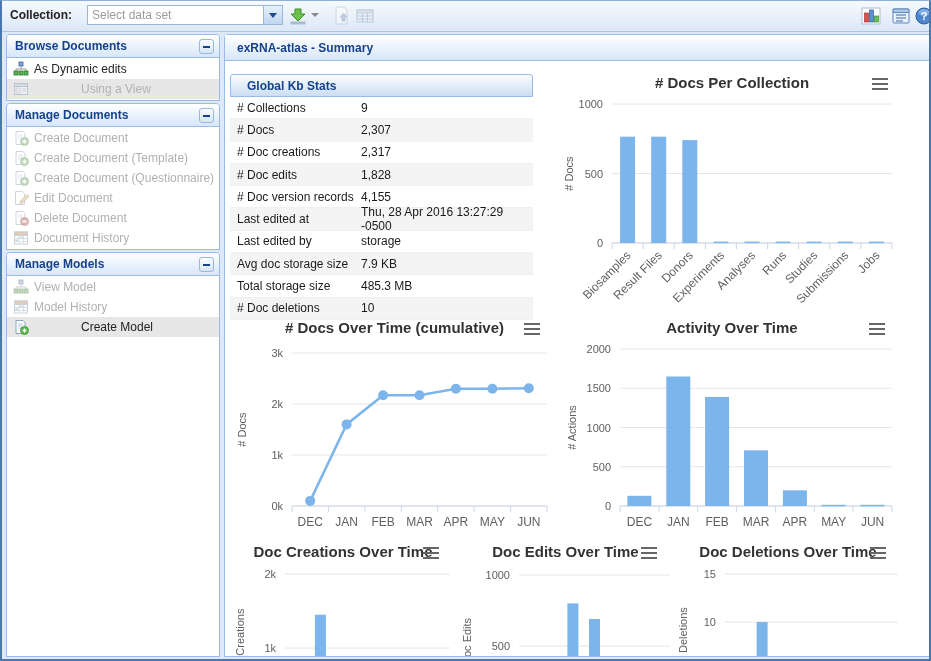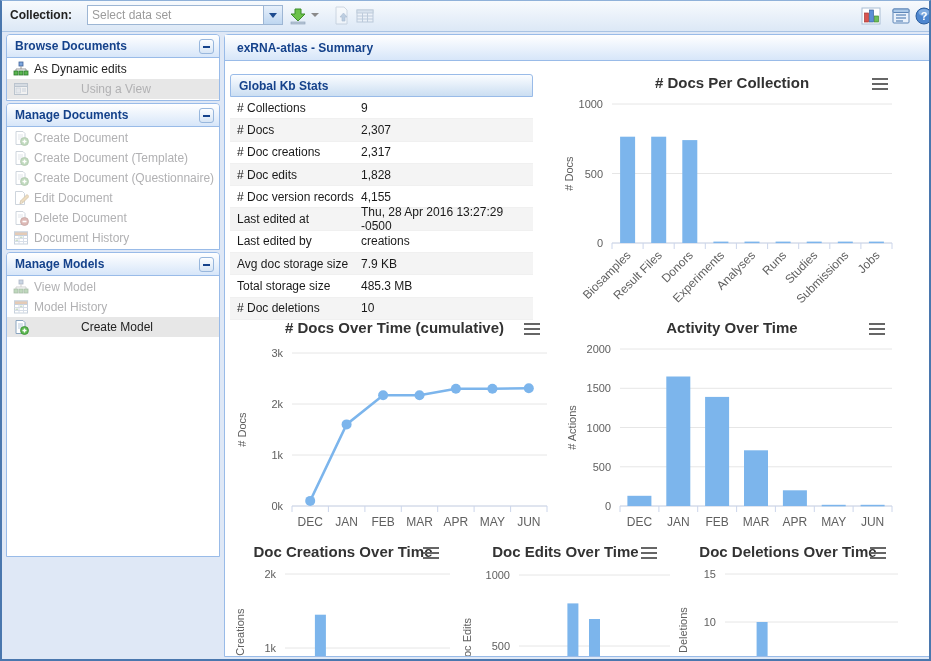--- a/index.html
+++ b/index.html
@@ -17,21 +17,21 @@
   .combo input::placeholder{color:#9b9b9b;}
   .combo-trigger{position:absolute;right:0;top:0;width:18px;height:18px;
          background:linear-gradient(#e7f0fb,#bed6f0);border-left:1px solid #9db6d4;cursor:pointer;}
   .combo-trigger:after{content:"";position:absolute;left:5px;top:7px;border:4px solid transparent;
          border-top:5px solid #1d4b8f;}
   .tb-btn{position:absolute;top:4px;width:22px;height:22px;cursor:pointer;}
   .tb-btn.disabled{opacity:.45;filter:grayscale(35%);cursor:default;}
   .tb-caret{position:absolute;top:12px;width:8px;height:6px;cursor:pointer;}
   .tb-caret:after{content:"";position:absolute;border:4px solid transparent;border-top:4px solid #8a8a8a;}
   
-  .sidebar{position:absolute;left:4px;top:33px;width:214px;height:523px;display:flex;flex-direction:column;}
+  .sidebar{position:absolute;left:4px;top:33px;width:214px;height:623px;display:flex;flex-direction:column;}
   .side-section{display:flex;flex-direction:column;border:1px solid #99bbe8;border-radius:4px 4px 0 0;
                 margin-bottom:2px;overflow:hidden;}
   .side-section:last-child{flex:1;margin-bottom:0;}
   .side-header{position:relative;height:22px;background:linear-gradient(#ffffff,#d7e6f9);
                border-bottom:1px solid #99bbe8;font-size:12px;font-weight:bold;color:#15428b;
                line-height:22px;padding-left:8px;cursor:pointer;}
   .side-tool{position:absolute;right:5px;top:4px;width:15px;height:15px;border:1px solid #98b7dd;
              border-radius:3px;background:linear-gradient(#fdfeff,#d7e5f5);box-sizing:border-box;cursor:pointer;}
   .side-tool:after{content:"";position:absolute;left:3px;top:6px;width:7px;height:1.6px;background:#15428b;}
   .side-body{background:#fff;flex:0 0 auto;padding:1px 0;}
@@ -52,21 +52,21 @@
                 border-radius:3px;background:linear-gradient(#eef5fd,#cfe1f5);cursor:pointer;}
   .main-body{position:absolute;left:0;top:27px;right:17px;bottom:0;overflow:hidden;background:#fff;}
   .main-body svg{position:absolute;}
   .chart-menu-btn{position:absolute;width:17px;height:13px;cursor:pointer;z-index:5;}
   .chart-menu-btn i{display:block;margin-top:1px;width:16px;height:2px;background:#666;}
   .chart-menu-btn i+i{margin-top:3px;}
   
   .stats{position:absolute;left:5px;top:12px;width:303px;}
   .stats-header{height:23px;background:linear-gradient(#fbfdff,#cbdef2);border:1px solid #99bbe8;
                 border-radius:3px 3px 0 0;font-size:12px;font-weight:bold;color:#15428b;
-                line-height:23px;padding-left:8px;box-sizing:border-box;}
+                line-height:23px;padding-left:16px;box-sizing:border-box;}
   .stats-row{display:flex;height:21.3px;align-items:center;font-size:12px;color:#1a1a1a;
              border-bottom:1px solid #f0f0f0;}
   .stats-row.alt{background:#f4f4f4;}
   .stats-row .lbl{width:124px;padding-left:7px;flex:0 0 124px;}
   
   .vscroll{position:absolute;right:0;top:0;width:17px;bottom:0;background:#f2f2f2;border-left:1px solid #e4e4e4;box-sizing:border-box;}
   .vs-btn{position:absolute;left:0;width:17px;height:17px;background:#f2f2f2;cursor:pointer;}
   .vs-btn svg{display:block;margin:5px auto;}
   .vs-up{top:0;} .vs-down{bottom:0;}
   .vs-thumb{position:absolute;left:1px;top:17px;width:15px;height:493px;background:#c9c9c9;cursor:grab;}
@@ -311,21 +311,21 @@
             <div class="stats-row">
               <span class="lbl"># Doc version records</span>
               <span>4,155</span>
             </div>
             <div class="stats-row alt">
               <span class="lbl">Last edited at</span>
               <span>Thu, 28 Apr 2016 13:27:29 -0500</span>
             </div>
             <div class="stats-row">
               <span class="lbl">Last edited by</span>
-              <span>creations</span>
+              <span>storage</span>
             </div>
             <div class="stats-row alt">
               <span class="lbl">Avg doc storage size</span>
               <span>7.9 KB</span>
             </div>
             <div class="stats-row">
               <span class="lbl">Total storage size</span>
               <span>485.3 MB</span>
             </div>
             <div class="stats-row alt">

